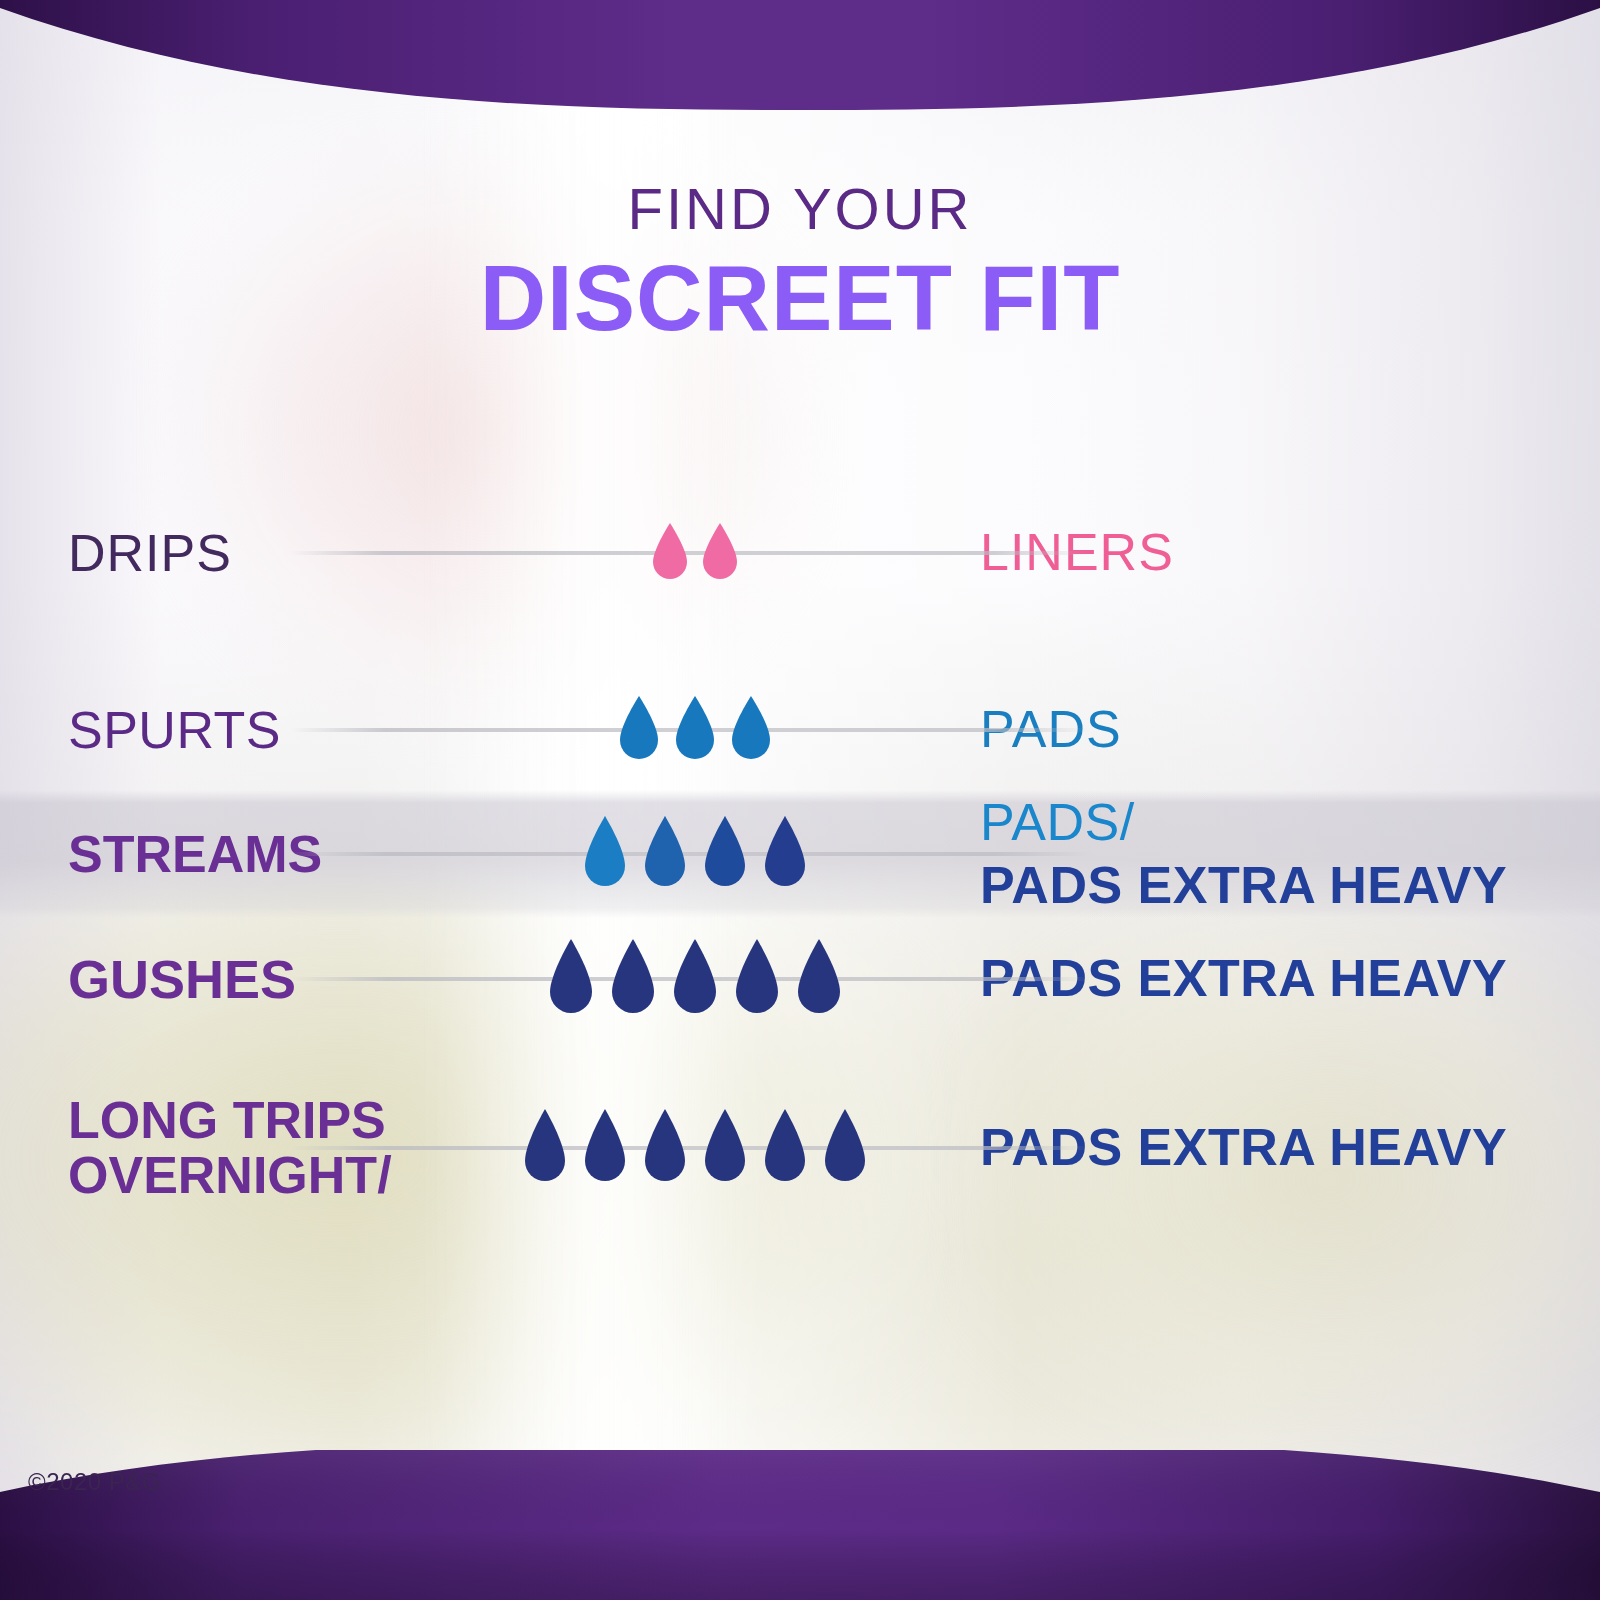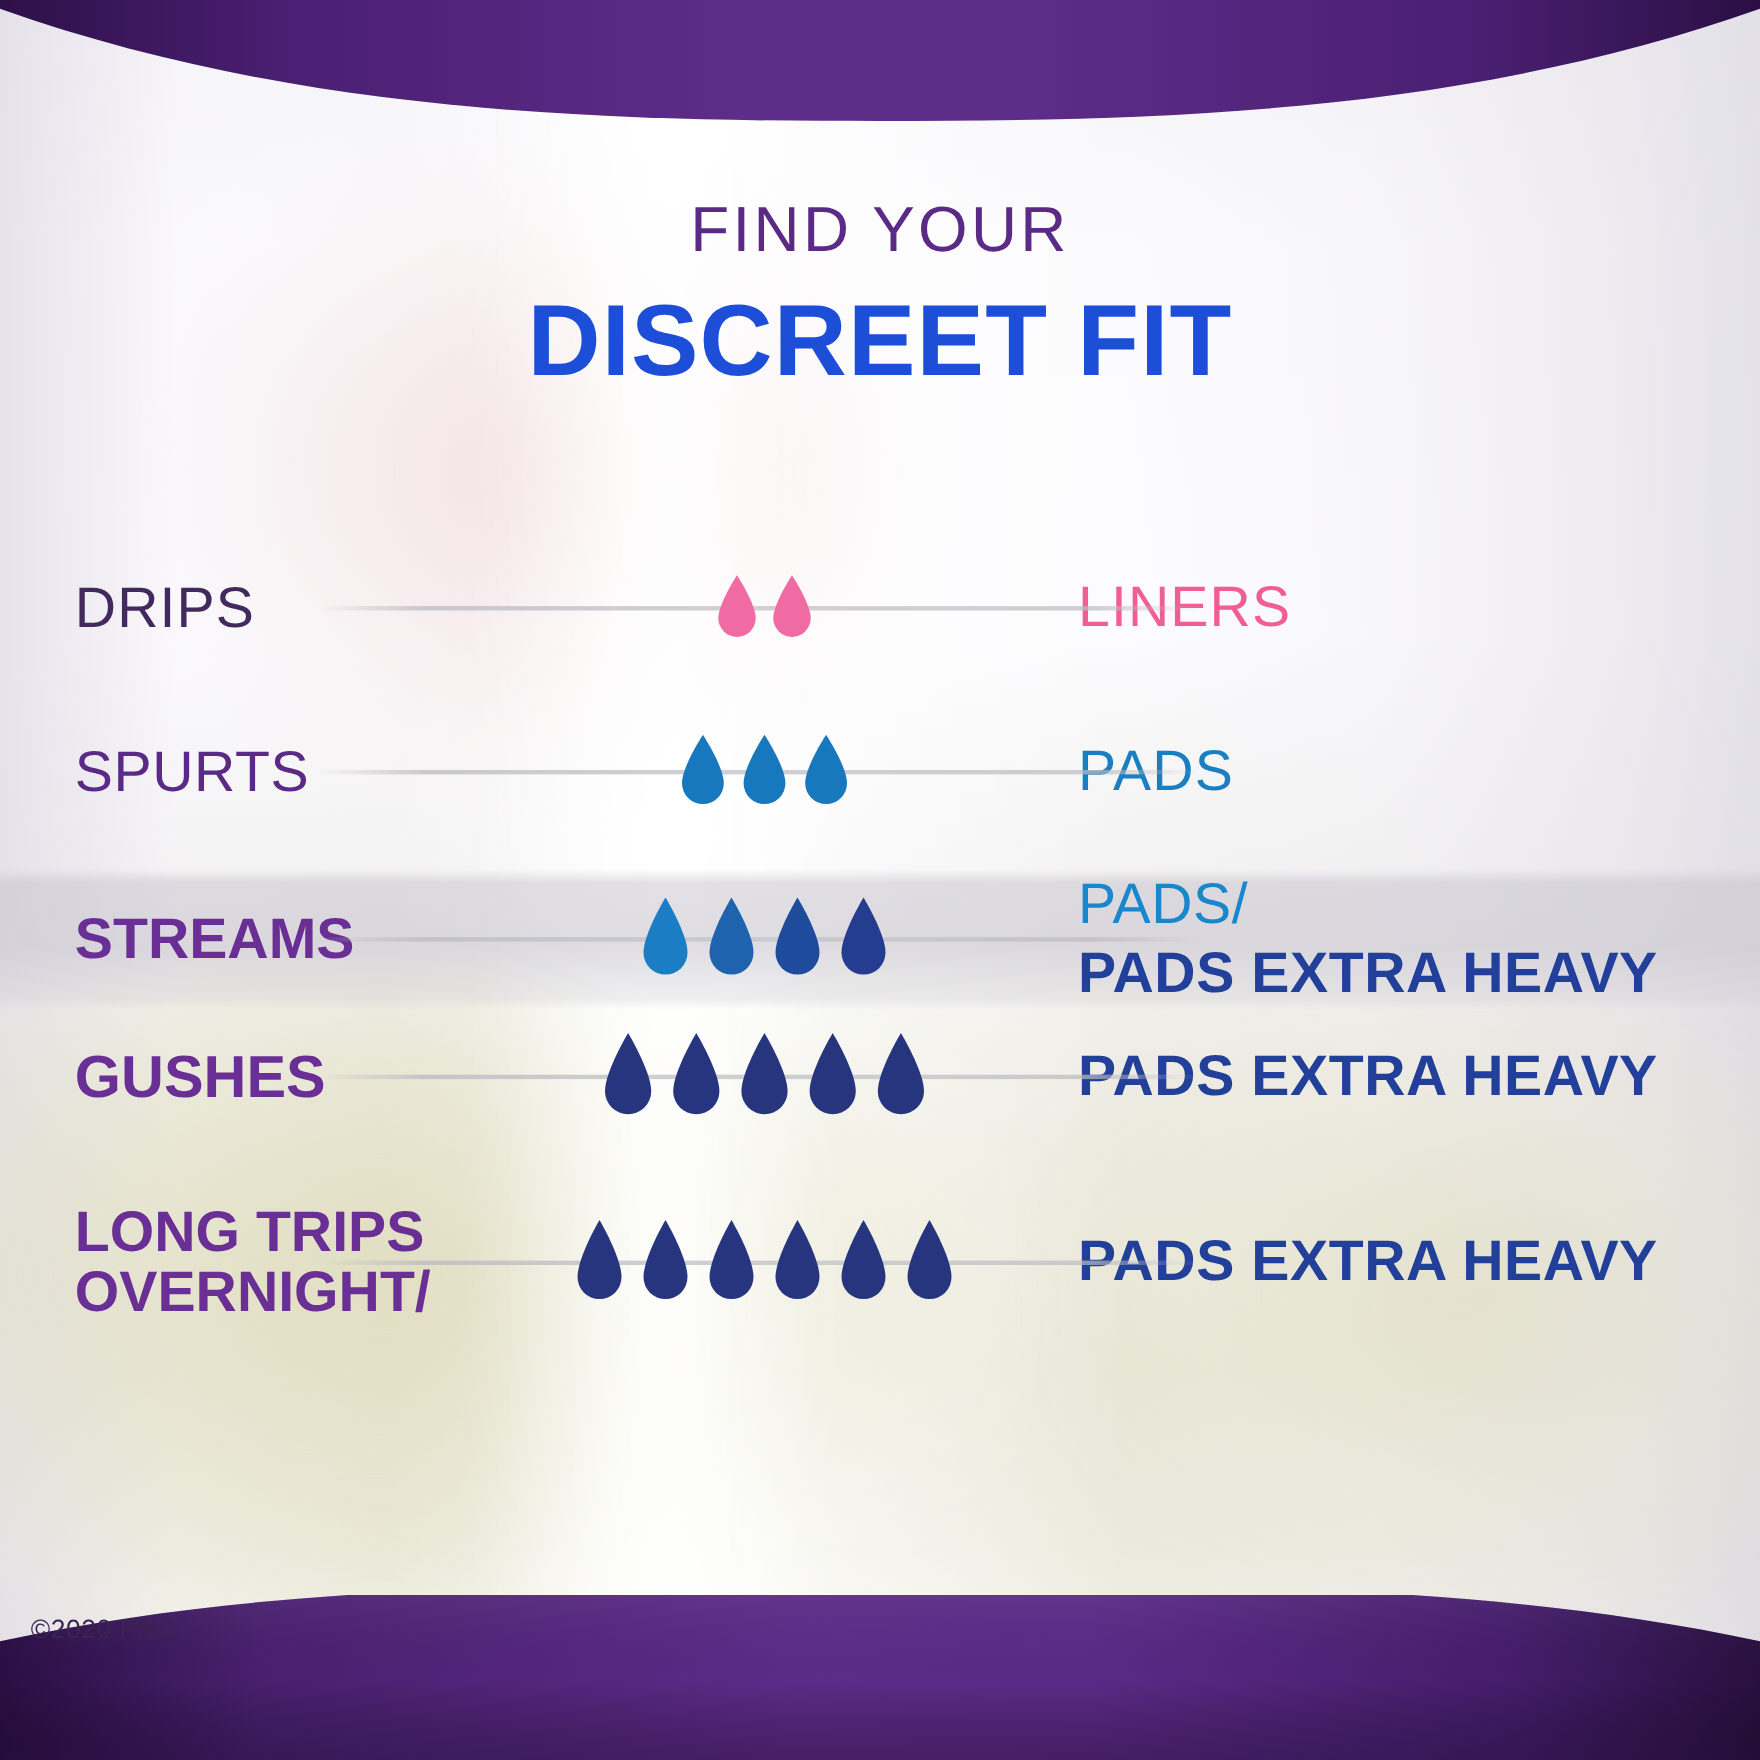--- a/index.html
+++ b/index.html
@@ -136,25 +136,25 @@
     text-align: center;
   }
   .title-line1 {
     font-size: 58px;
     letter-spacing: 3px;
     font-weight: 300;
     color: #5b2a86;
     line-height: 1.0;
   }
   .title-line2 {
-    margin-top: 26px;
+    margin-top: 14px;
     font-size: 92px;
     letter-spacing: 1px;
     font-weight: 700;
-    color: #1d4ed8;
+    color: #8b5cf6;
     line-height: 1.0;
   }
 
   
   .rows {
     position: absolute;
     left: 0;
     top: 0;
     width: 1600px;
     height: 1316px;
@@ -303,21 +303,21 @@
           <svg class="drop" width="44" height="62" viewBox="0 0 44 62">
               <path d="M22 1 C22 1 5 27 5 40 a17 17 0 0 0 34 0 C39 27 22 1 22 1 Z" fill="#f06ba3"></path>
             </svg>
         </div>
       </div>
       <div class="row-right">
         <div class="val-liners">LINERS</div>
       </div>
     </div>
 
-    <div class="row" style="top:643px;height:118px;">
+    <div class="row" style="top:671px;height:118px;">
       <div class="row-left">
         <div class="lbl-spurts">SPURTS</div>
       </div>
       <div class="row-mid">
         <div class="connector"></div>
         <div class="drops">
           <svg class="drop" width="50" height="70" viewBox="0 0 50 70">
               <path d="M25 1 C25 1 6 30 6 45 a19 19 0 0 0 38 0 C44 30 25 1 25 1 Z" fill="#1878bd"></path>
             </svg>
           <svg class="drop" width="50" height="70" viewBox="0 0 50 70">

